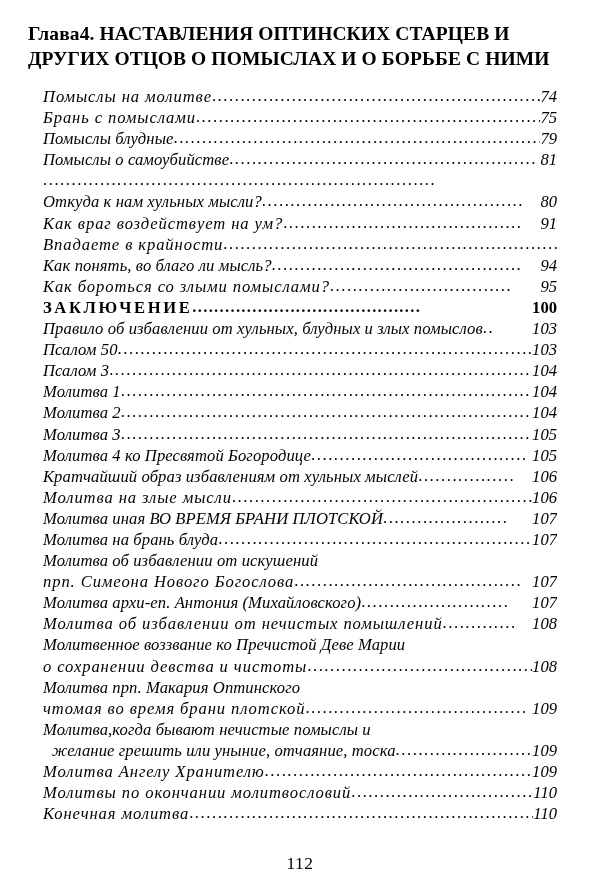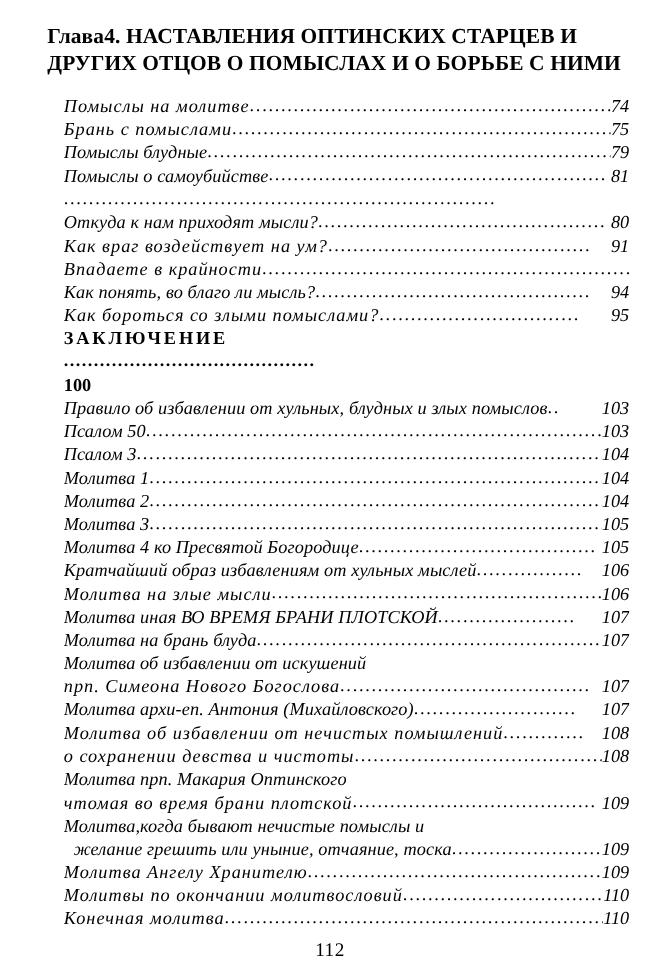--- a/index.html
+++ b/index.html
@@ -15,21 +15,21 @@
     color: #000000;
     overflow: hidden;
   }
   .page {
     position: absolute;
     left: 0;
     top: 0;
     width: 600px;
     height: 876px;
     box-sizing: border-box;
-    padding: 22px 43px 0 43px;
+    padding: 22px 43px 0 28px;
   }
   .toc-heading {
     font-weight: bold;
     font-size: 19.5px;
     line-height: 24.5px;
     letter-spacing: 0.1px;
     margin: 0 0 2px 0;
     text-align: left;
   }
   .toc-heading .hline {
@@ -71,21 +71,20 @@
     padding-left: 0px;
   }
   .toc-row.nonum .leader {
     flex: 0 0 auto;
     max-width: 100%;
   }
   
   .toc-row.strong {
     font-style: normal;
     font-weight: bold;
-    flex-direction: column;
   }
   .toc-row.strong .label {
     letter-spacing: 2.6px;
     font-weight: bold;
   }
   .toc-row.strong .leader {
     font-weight: bold;
     letter-spacing: 1.3px;
   }
   .toc-row.strong .page-no {
@@ -138,21 +137,21 @@
       </div>
       <div class="toc-row">
         <span class="label">Помыслы о самоубийстве</span>
         <span class="leader">......................................................</span>
         <span class="page-no">81</span>
       </div>
       <div class="toc-row nonum">
         <span class="leader">.....................................................................</span>
       </div>
       <div class="toc-row">
-        <span class="label">Откуда к нам приходят мысли?</span>
+        <span class="label">Откуда к нам хульных мысли?</span>
         <span class="leader">..............................................</span>
         <span class="page-no">80</span>
       </div>
       <div class="toc-row wide">
         <span class="label">Как  враг  воздействует  на  ум?</span>
         <span class="leader">..........................................</span>
         <span class="page-no">91</span>
       </div>
       <div class="toc-row nonum wide">
         <span class="label">Впадаете  в  крайности</span>
@@ -239,20 +238,23 @@
       <div class="toc-row">
         <span class="label">Молитва архи-еп. Антония (Михайловского)</span>
         <span class="leader">..........................</span>
         <span class="page-no">107</span>
       </div>
       <div class="toc-row wide">
         <span class="label">Молитва  об  избавлении  от  нечистых  помышлений</span>
         <span class="leader">.............</span>
         <span class="page-no">108</span>
       </div>
+      <div class="toc-row cont">
+        <span class="label">Молитвенное воззвание ко Пречистой Деве Марии</span>
+      </div>
       <div class="toc-row wide">
         <span class="label">о  сохранении  девства  и  чистоты</span>
         <span class="leader">........................................</span>
         <span class="page-no">108</span>
       </div>
       <div class="toc-row cont">
         <span class="label">Молитва прп. Макария Оптинского</span>
       </div>
       <div class="toc-row wide">
         <span class="label">чтомая  во  время  брани  плотской</span>

